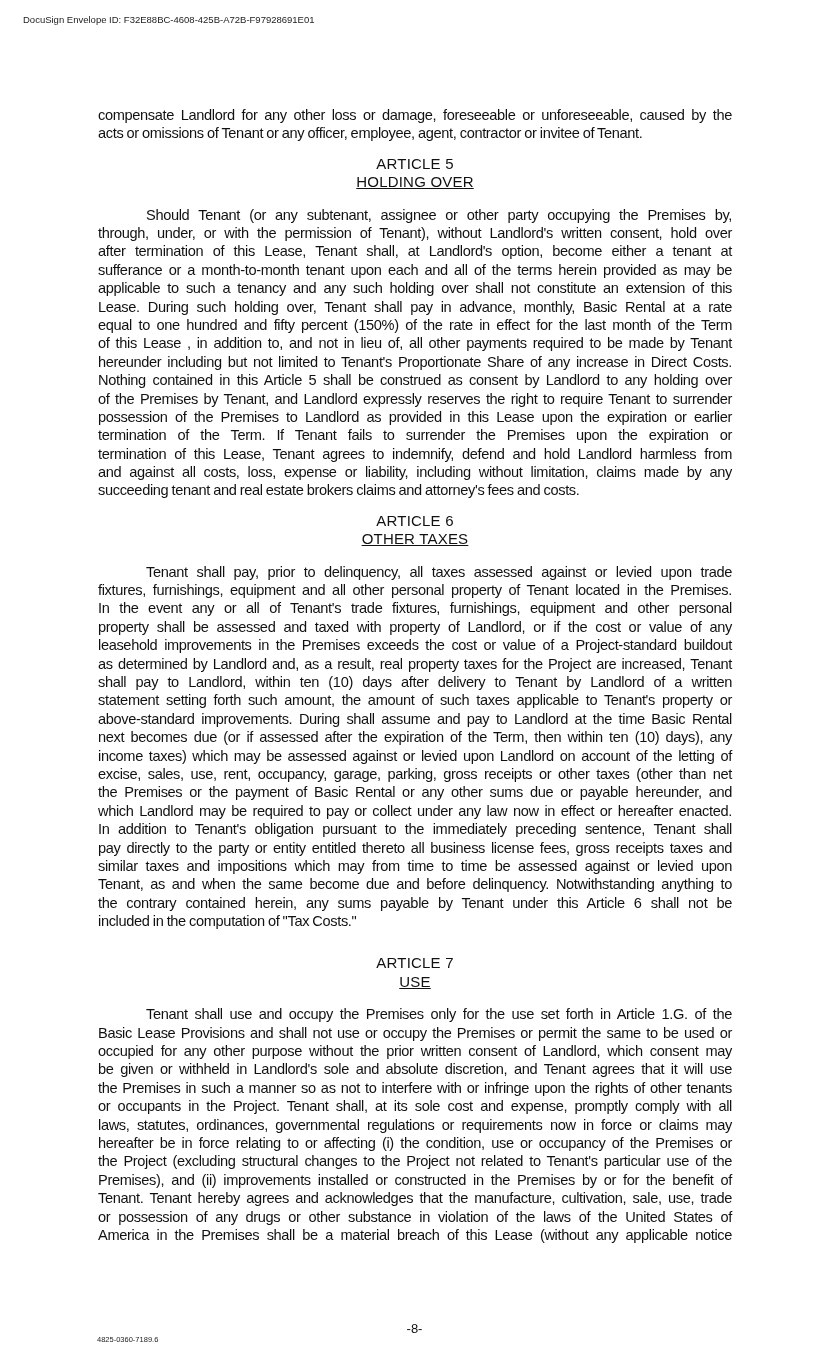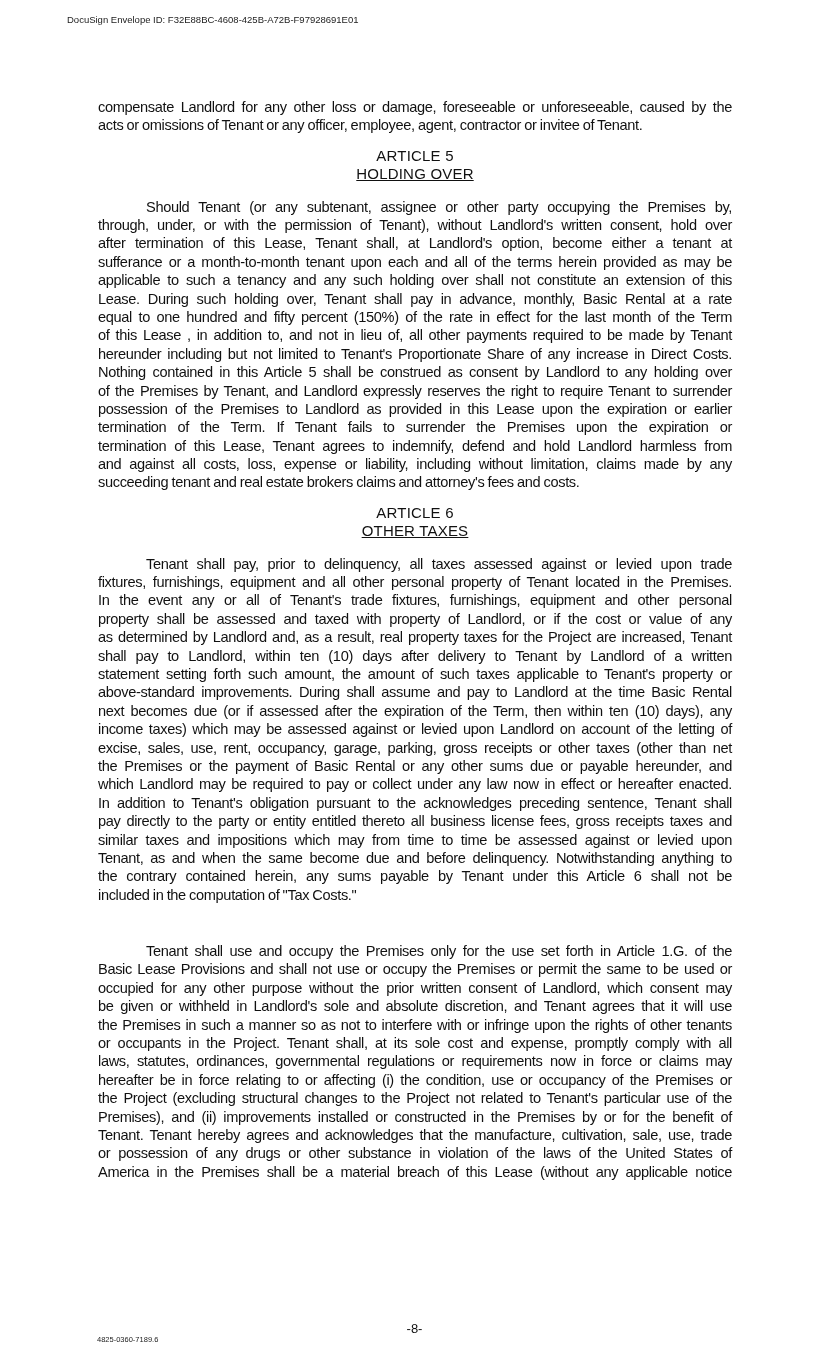--- a/index.html
+++ b/index.html
@@ -1,18 +1,18 @@
 <!DOCTYPE html>
 <html><head>
 <meta charset="utf-8">
 <style>
   html, body { margin: 0; padding: 0; background: #ffffff; }
   body { width: 829px; height: 1365px; position: relative; overflow: hidden; font-family: "Liberation Sans", sans-serif; color: #111; }
-  .envelope { position: absolute; left: 23px; top: 14px; font-size: 9.5px; color: #222; font-family: "Liberation Sans", sans-serif; margin-left: 44px; }
-  .content { position: absolute; left: 98px; width: 634px; top: 98px; }
+  .envelope { position: absolute; left: 23px; top: 14px; font-size: 9.5px; color: #222; font-family: "Liberation Sans", sans-serif; }
+  .content { position: absolute; left: 98px; width: 634px; top: 106px; }
   .line { font-size: 14.6px; line-height: 18.4px; height: 18.4px; white-space: nowrap; text-align: justify; text-align-last: justify; letter-spacing: -0.35px; word-spacing: -0.5px; font-family: "Liberation Sans", sans-serif; }
   .line.last { text-align-last: left; }
   .line.indent { padding-left: 48px; }
   .heading { text-align: center; font-size: 15px; line-height: 18.4px; letter-spacing: 0.2px; }
   .heading .title { text-decoration: underline; }
   .gap { height: 14px; }
   .gap-sm { height: 12px; }
   .page-num { position: absolute; left: 0; width: 829px; top: 1321px; text-align: center; font-size: 13px; }
   .doc-id { position: absolute; left: 97px; top: 1335px; font-size: 7.5px; color: #222; }
 </style>
@@ -61,42 +61,47 @@
     <div class="heading">
       <div>ARTICLE 6</div>
       <div class="title">OTHER TAXES</div>
     </div>
     <div class="gap"></div>
     <div id="art1">
         <div class="line indent">Tenant shall pay, prior to delinquency, all taxes assessed against or levied upon trade</div>
         <div class="line">fixtures, furnishings, equipment and all other personal property of Tenant located in the Premises.</div>
         <div class="line">In the event any or all of Tenant's trade fixtures, furnishings, equipment and other personal</div>
         <div class="line">property shall be assessed and taxed with property of Landlord, or if the cost or value of any</div>
+        <div class="line">leasehold improvements in the Premises exceeds the cost or value of a Project-standard buildout</div>
         <div class="line">as determined by Landlord and, as a result, real property taxes for the Project are increased, Tenant</div>
         <div class="line">shall pay to Landlord, within ten (10) days after delivery to Tenant by Landlord of a written</div>
         <div class="line">statement setting forth such amount, the amount of such taxes applicable to Tenant's property or</div>
         <div class="line">above-standard improvements.  During shall assume and pay to Landlord at the time Basic Rental</div>
         <div class="line">next becomes due (or if assessed after the expiration of the Term, then within ten (10) days), any</div>
         <div class="line">income taxes) which may be assessed against or levied upon Landlord on account of the letting of</div>
         <div class="line">excise, sales, use, rent, occupancy, garage, parking, gross receipts or other taxes (other than net</div>
         <div class="line">the Premises or the payment of Basic Rental or any other sums due or payable hereunder, and</div>
         <div class="line">which Landlord may be required to pay or collect under any law now in effect or hereafter enacted.</div>
-        <div class="line">In addition to Tenant's obligation pursuant to the acknowledges preceding sentence, Tenant shall</div>
+        <div class="line">In addition to Tenant's obligation pursuant to the immediately preceding sentence, Tenant shall</div>
         <div class="line">pay directly to the party or entity entitled thereto all business license fees, gross receipts taxes and</div>
         <div class="line">similar taxes and impositions which may from time to time be assessed against or levied upon</div>
         <div class="line">Tenant, as and when the same become due and before delinquency.  Notwithstanding anything to</div>
         <div class="line">the contrary contained herein, any sums payable by Tenant under this Article 6 shall not be</div>
         <div class="line last">included in the computation of "Tax Costs."</div>
       </div>
   </section>
 
   <div class="gap-sm"></div>
   <div class="gap-sm"></div>
 
   <section>
+    <div class="heading">
+      <div>ARTICLE 7</div>
+      <div class="title">USE</div>
+    </div>
     <div class="gap"></div>
     <div id="art2">
         <div class="line indent">Tenant shall use and occupy the Premises only for the use set forth in Article 1.G. of the</div>
         <div class="line">Basic Lease Provisions and shall not use or occupy the Premises or permit the same to be used or</div>
         <div class="line">occupied for any other purpose without the prior written consent of Landlord, which consent may</div>
         <div class="line">be given or withheld in Landlord's sole and absolute discretion, and Tenant agrees that it will use</div>
         <div class="line">the Premises in such a manner so as not to interfere with or infringe upon the rights of other tenants</div>
         <div class="line">or occupants in the Project.  Tenant shall, at its sole cost and expense, promptly comply with all</div>
         <div class="line">laws, statutes, ordinances, governmental regulations or requirements now in force or claims may</div>
         <div class="line">hereafter be in force relating to or affecting (i) the condition, use or occupancy of the Premises or</div>

